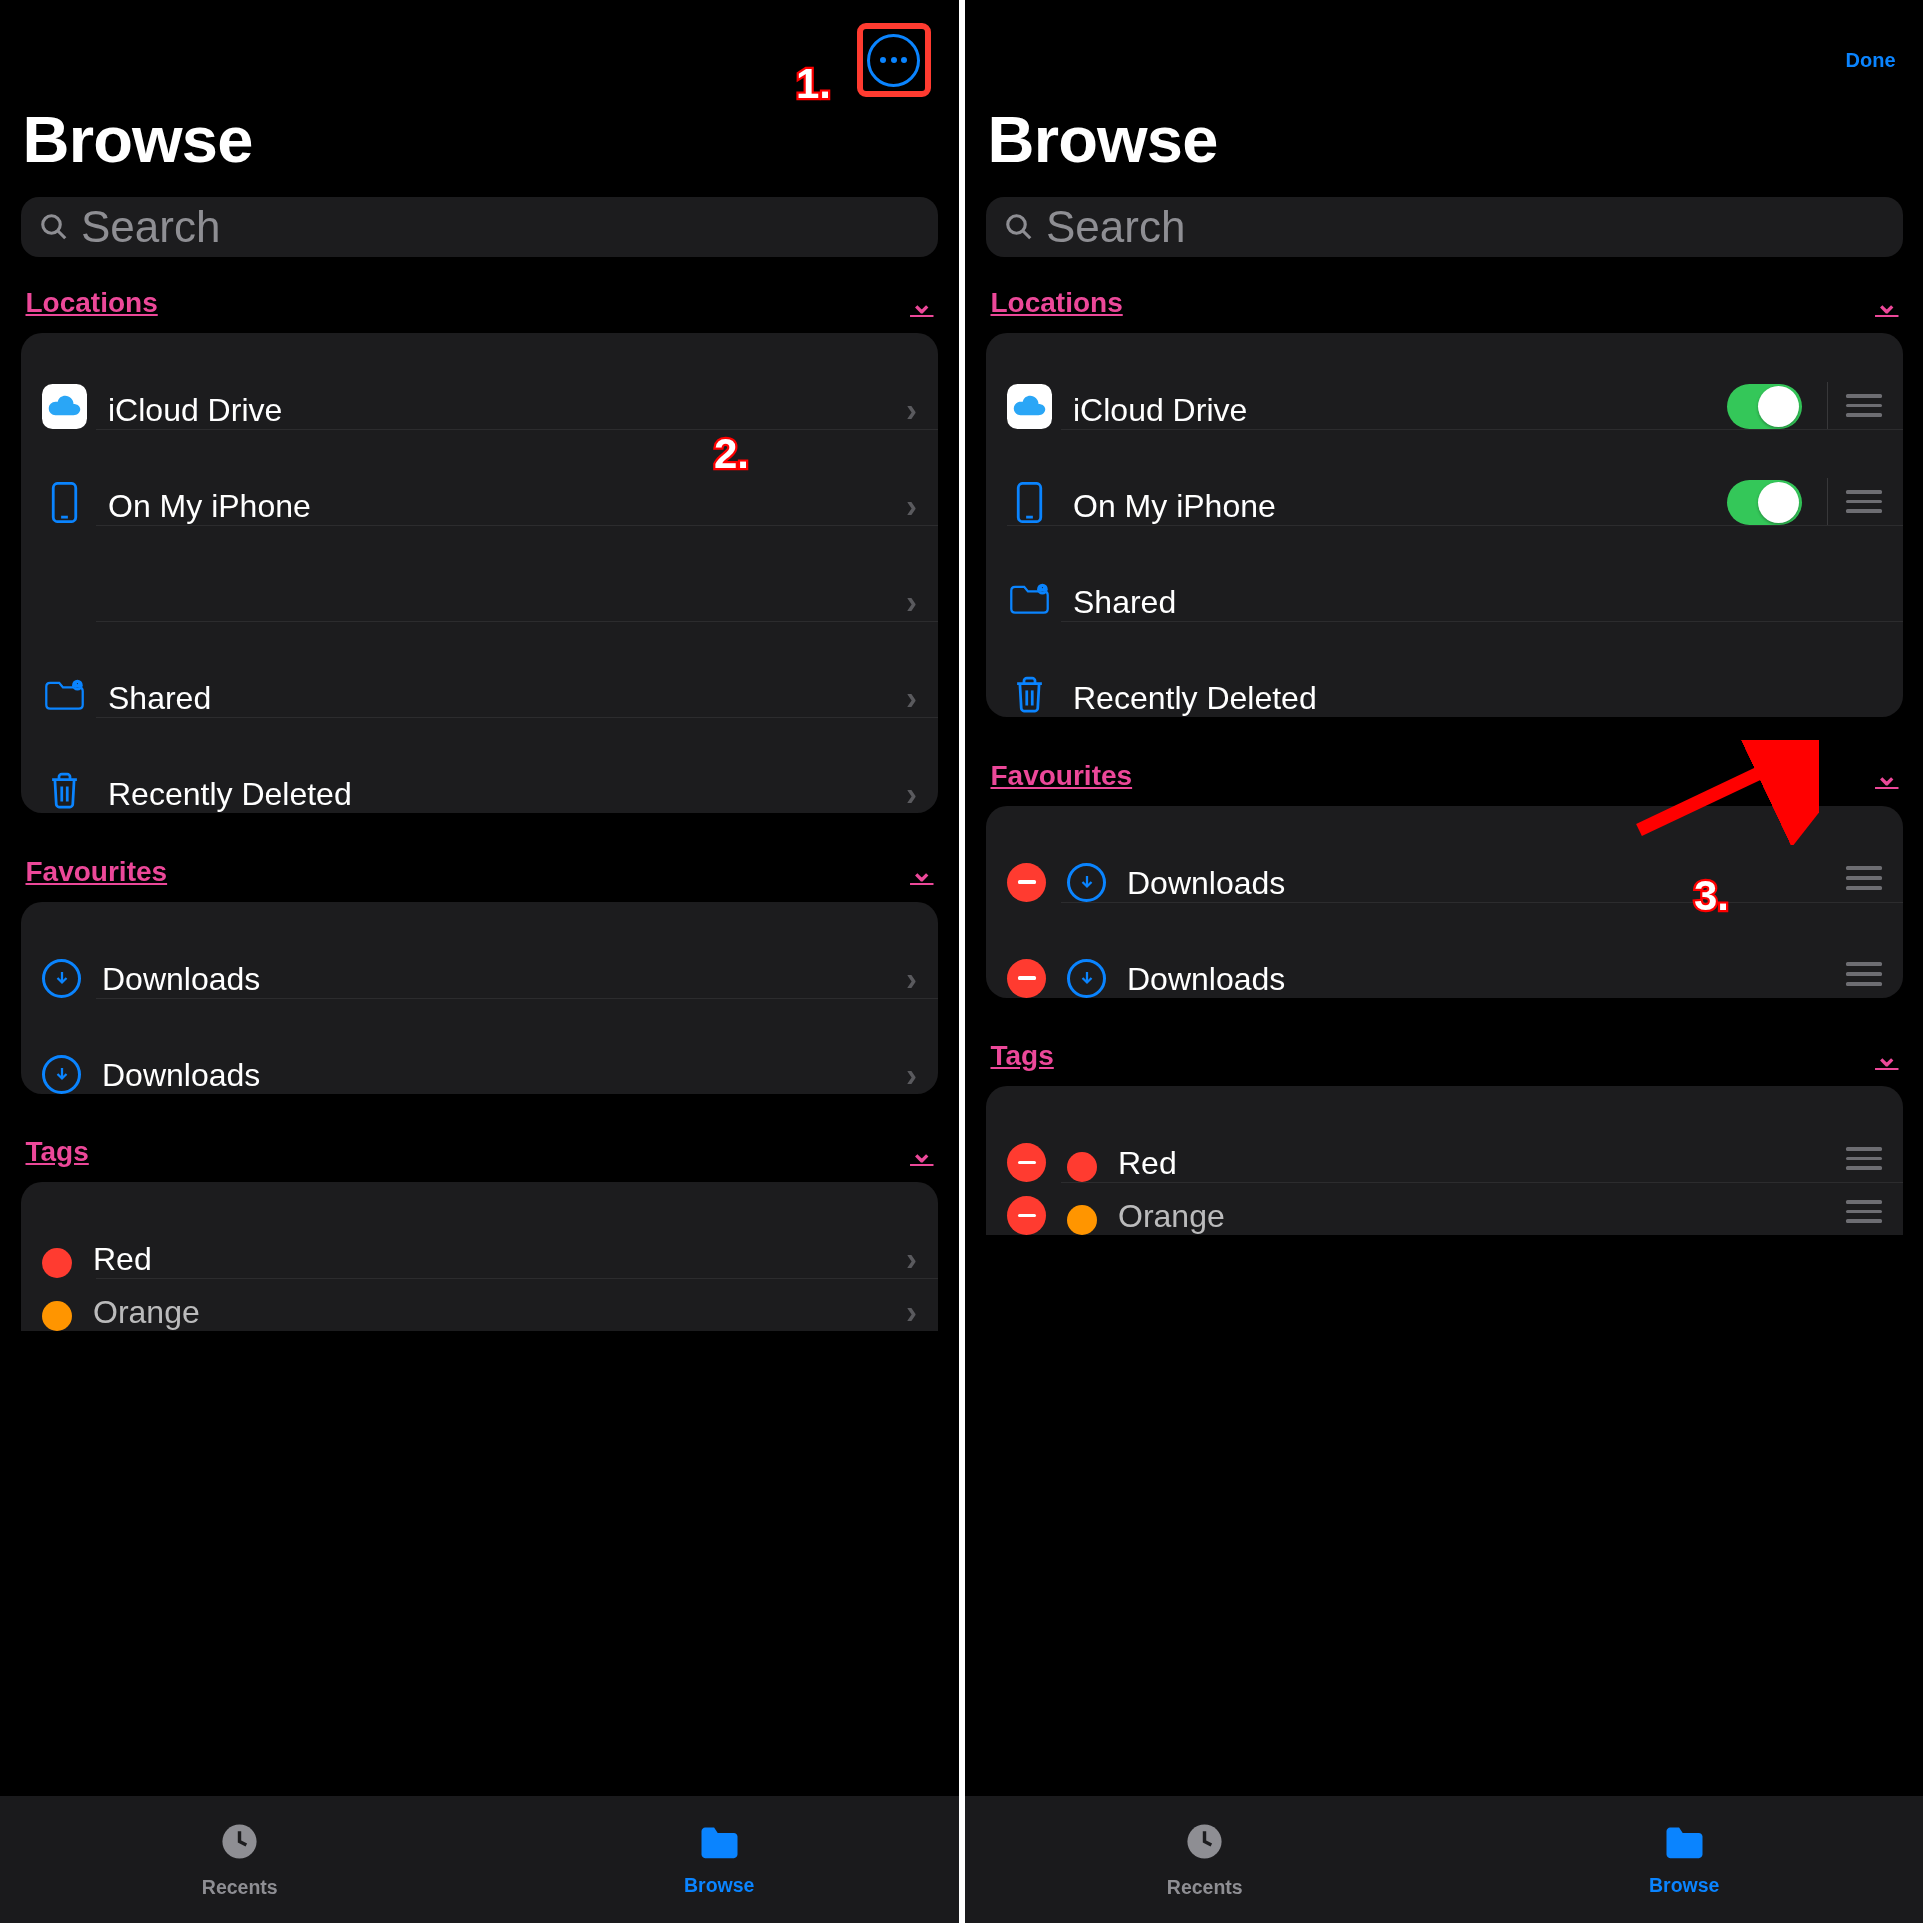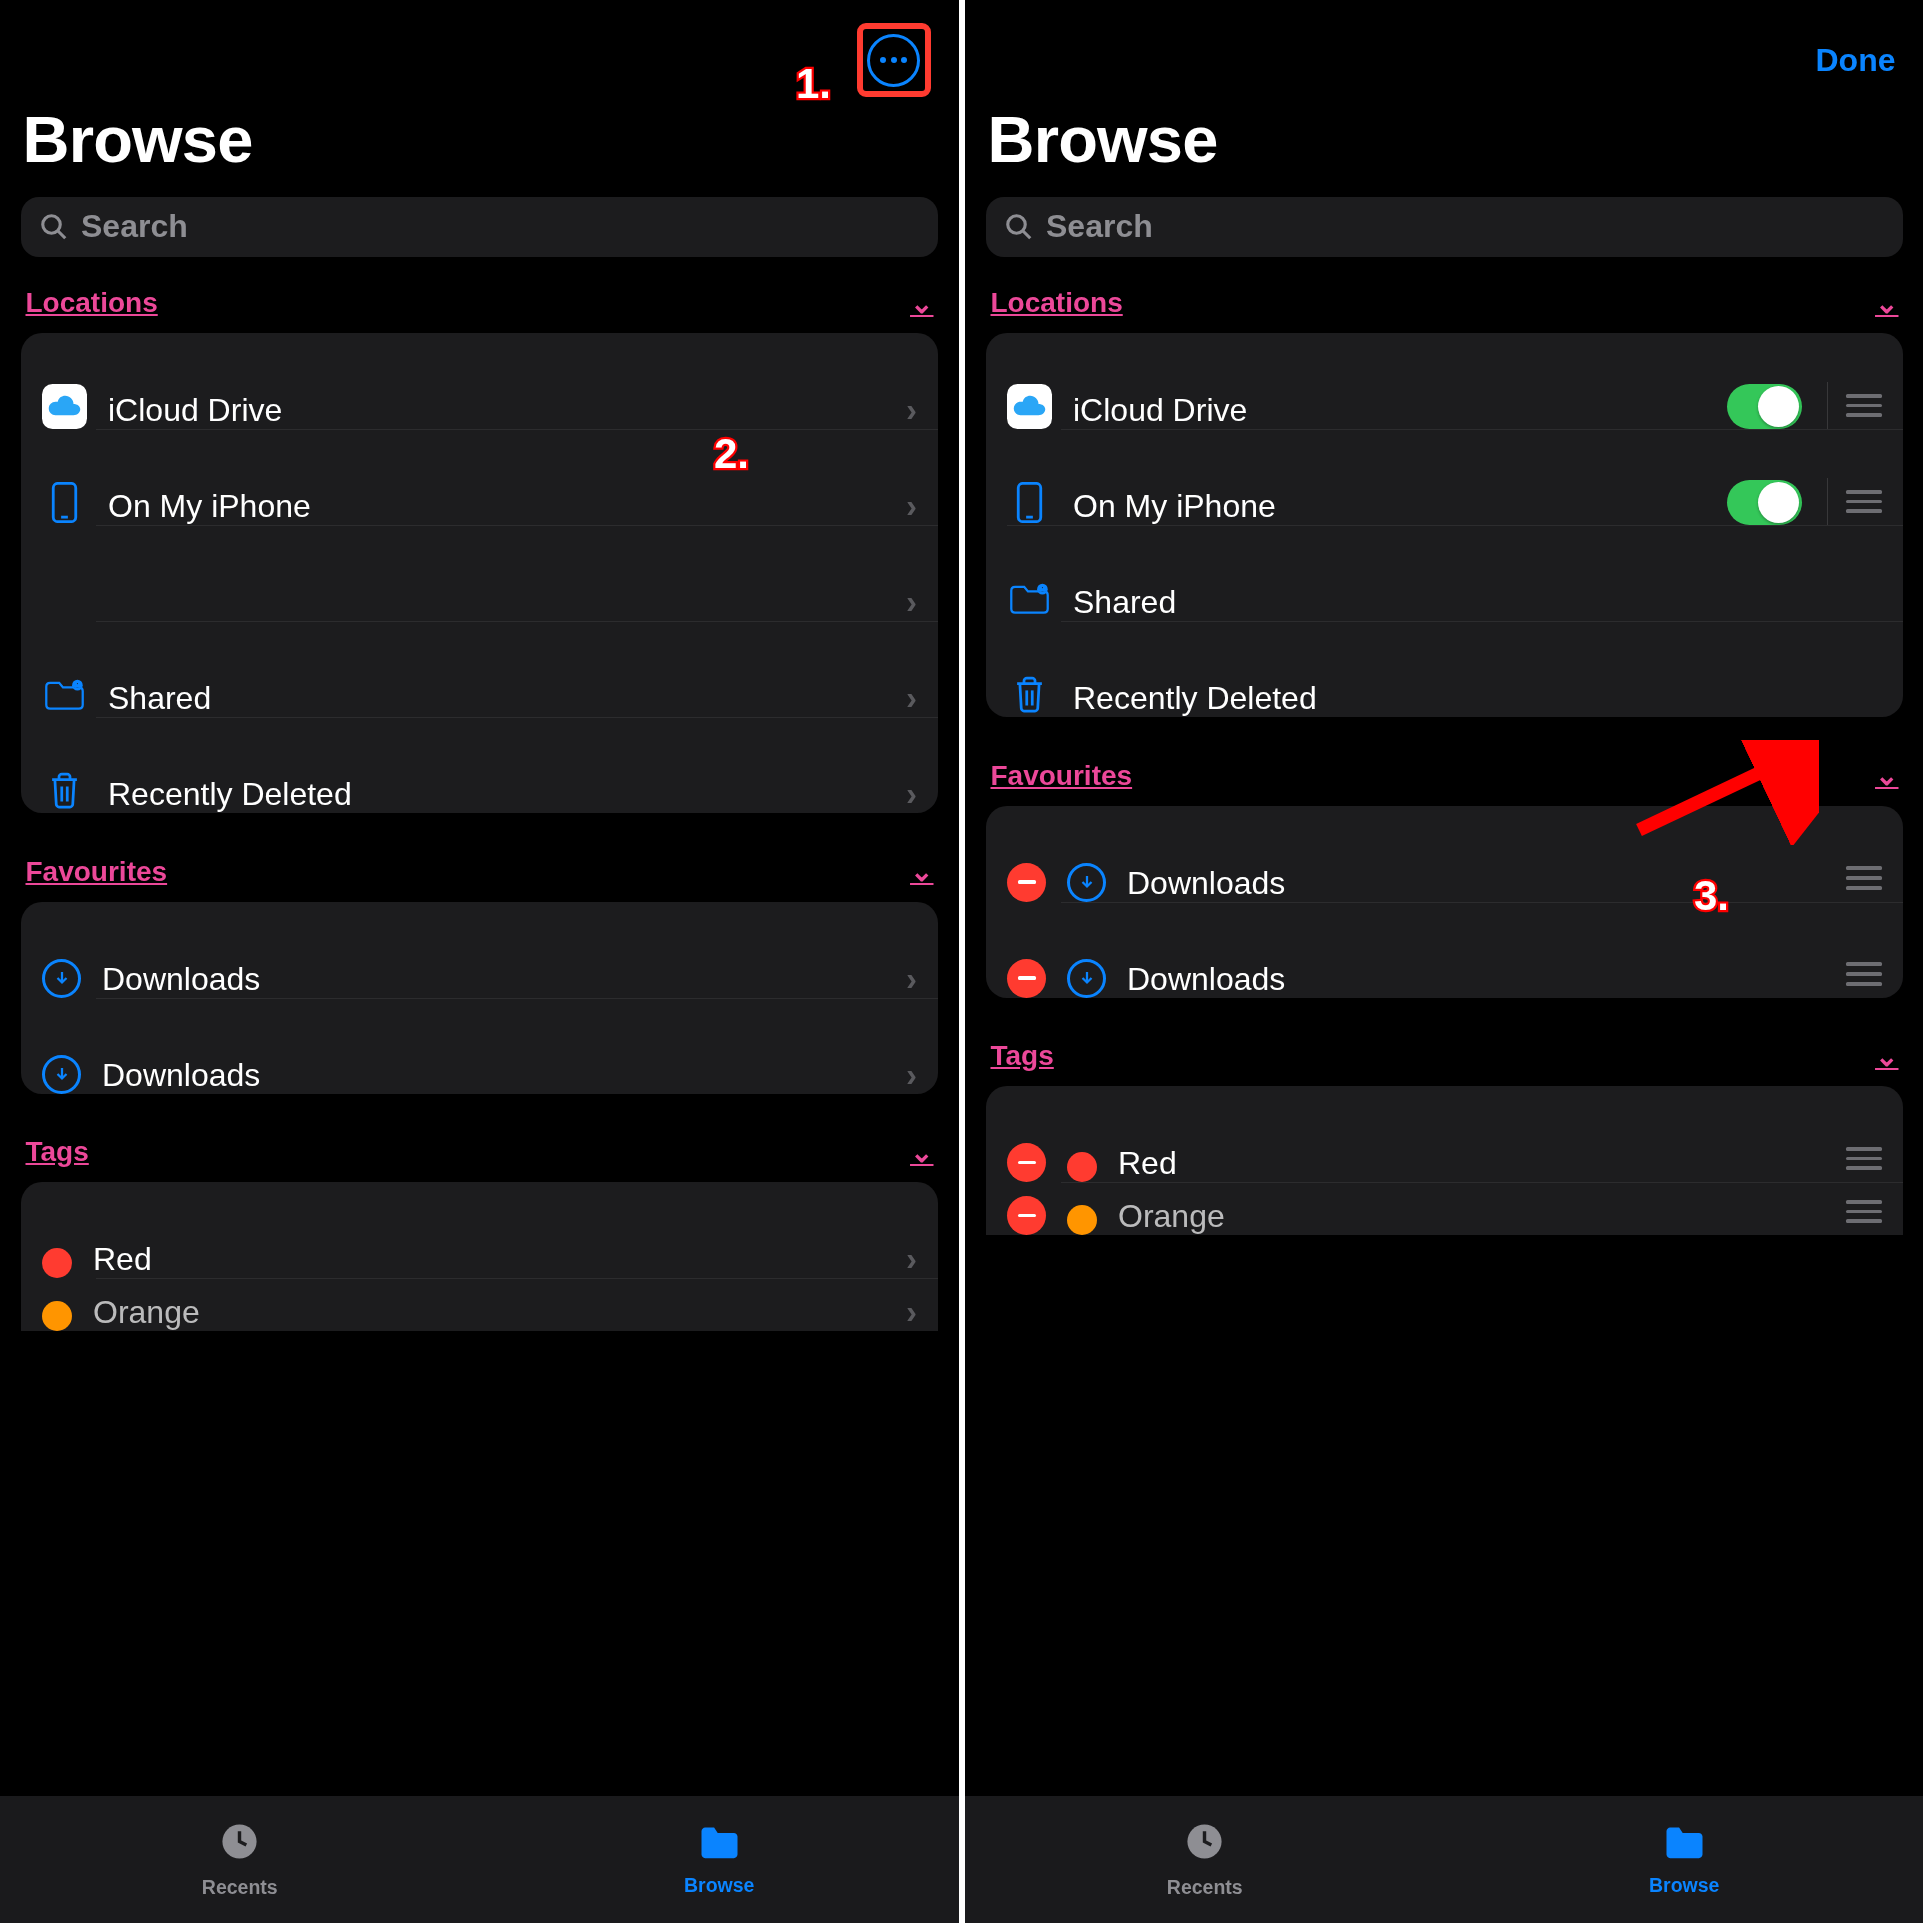--- a/index.html
+++ b/index.html
@@ -5,27 +5,27 @@
   * { box-sizing: border-box; margin: 0; padding: 0; }
   html, body { width: 1924px; height: 1924px; background: #000; font-family: -apple-system, "SF Pro Display", "Helvetica Neue", Arial, sans-serif; }
   body { display: flex; }
   .panel { flex: 1; background: #000; padding: 22.5px 21px 0 21px; position: relative; display: flex; flex-direction: column; }
   .divider-v { width: 6px; background: #fff; }
 
   .top-button-row { height: 75px; display: flex; align-items: center; justify-content: flex-end; padding: 0 7.5px; }
   .more-circle { width: 53px; height: 53px; border-radius: 50%; border: 3px solid #0a84ff; display: flex; align-items: center; justify-content: center; gap: 4.5px; }
   .dot { width: 6px; height: 6px; border-radius: 50%; background: #0a84ff; }
   .more-box { border: 6px solid #ff3b30; border-radius: 9px; padding: 4.5px; }
-  .done-btn { color: #0a84ff; font-size: 32px; font-weight: 600; }
+  .done-btn { color: #0a84ff; font-size: 20px; font-weight: 600; }
 
   .title { color: #fff; font-size: 65px; font-weight: 800; letter-spacing: -0.8px; margin: 4.5px 0 19.5px 1.5px; }
 
   .search { background: #1c1c1e; border-radius: 18px; height: 60px; display: flex; align-items: center; padding: 0 18px; gap: 12px; margin-bottom: 30px; }
   .search svg { flex: none; }
-  .search-ph { color: #8e8e93; font-size: 32px; font-weight: 700; }
+  .search-ph { color: #8e8e93; font-size: 44px; font-weight: 400; }
 
   .section-hdr { display: flex; align-items: center; justify-content: space-between; padding: 0 4.5px; margin-bottom: 13.5px; }
   .section-hdr span { color: #ec4899; font-size: 28px; font-weight: 700; text-decoration: underline; }
   .chev-down { color: #0a84ff; font-size: 30px; font-weight: 900; }
 
   .card { background: #1c1c1e; border-radius: 21px; overflow: hidden; margin-bottom: 42px; }
   .row { display: flex; align-items: flex-end; height: 96px; padding: 0 21px; position: relative; gap: 21px; }
   .row + .row::before { content: ""; position: absolute; top: 0; left: 75px; right: 0; height: 0.8px; background: #2c2c2e; }
   .row + .row.full-sep::before { left: 21px; }
   .row .lbl { flex: 1; color: #fff; font-size: 32px; font-weight: 500; }

